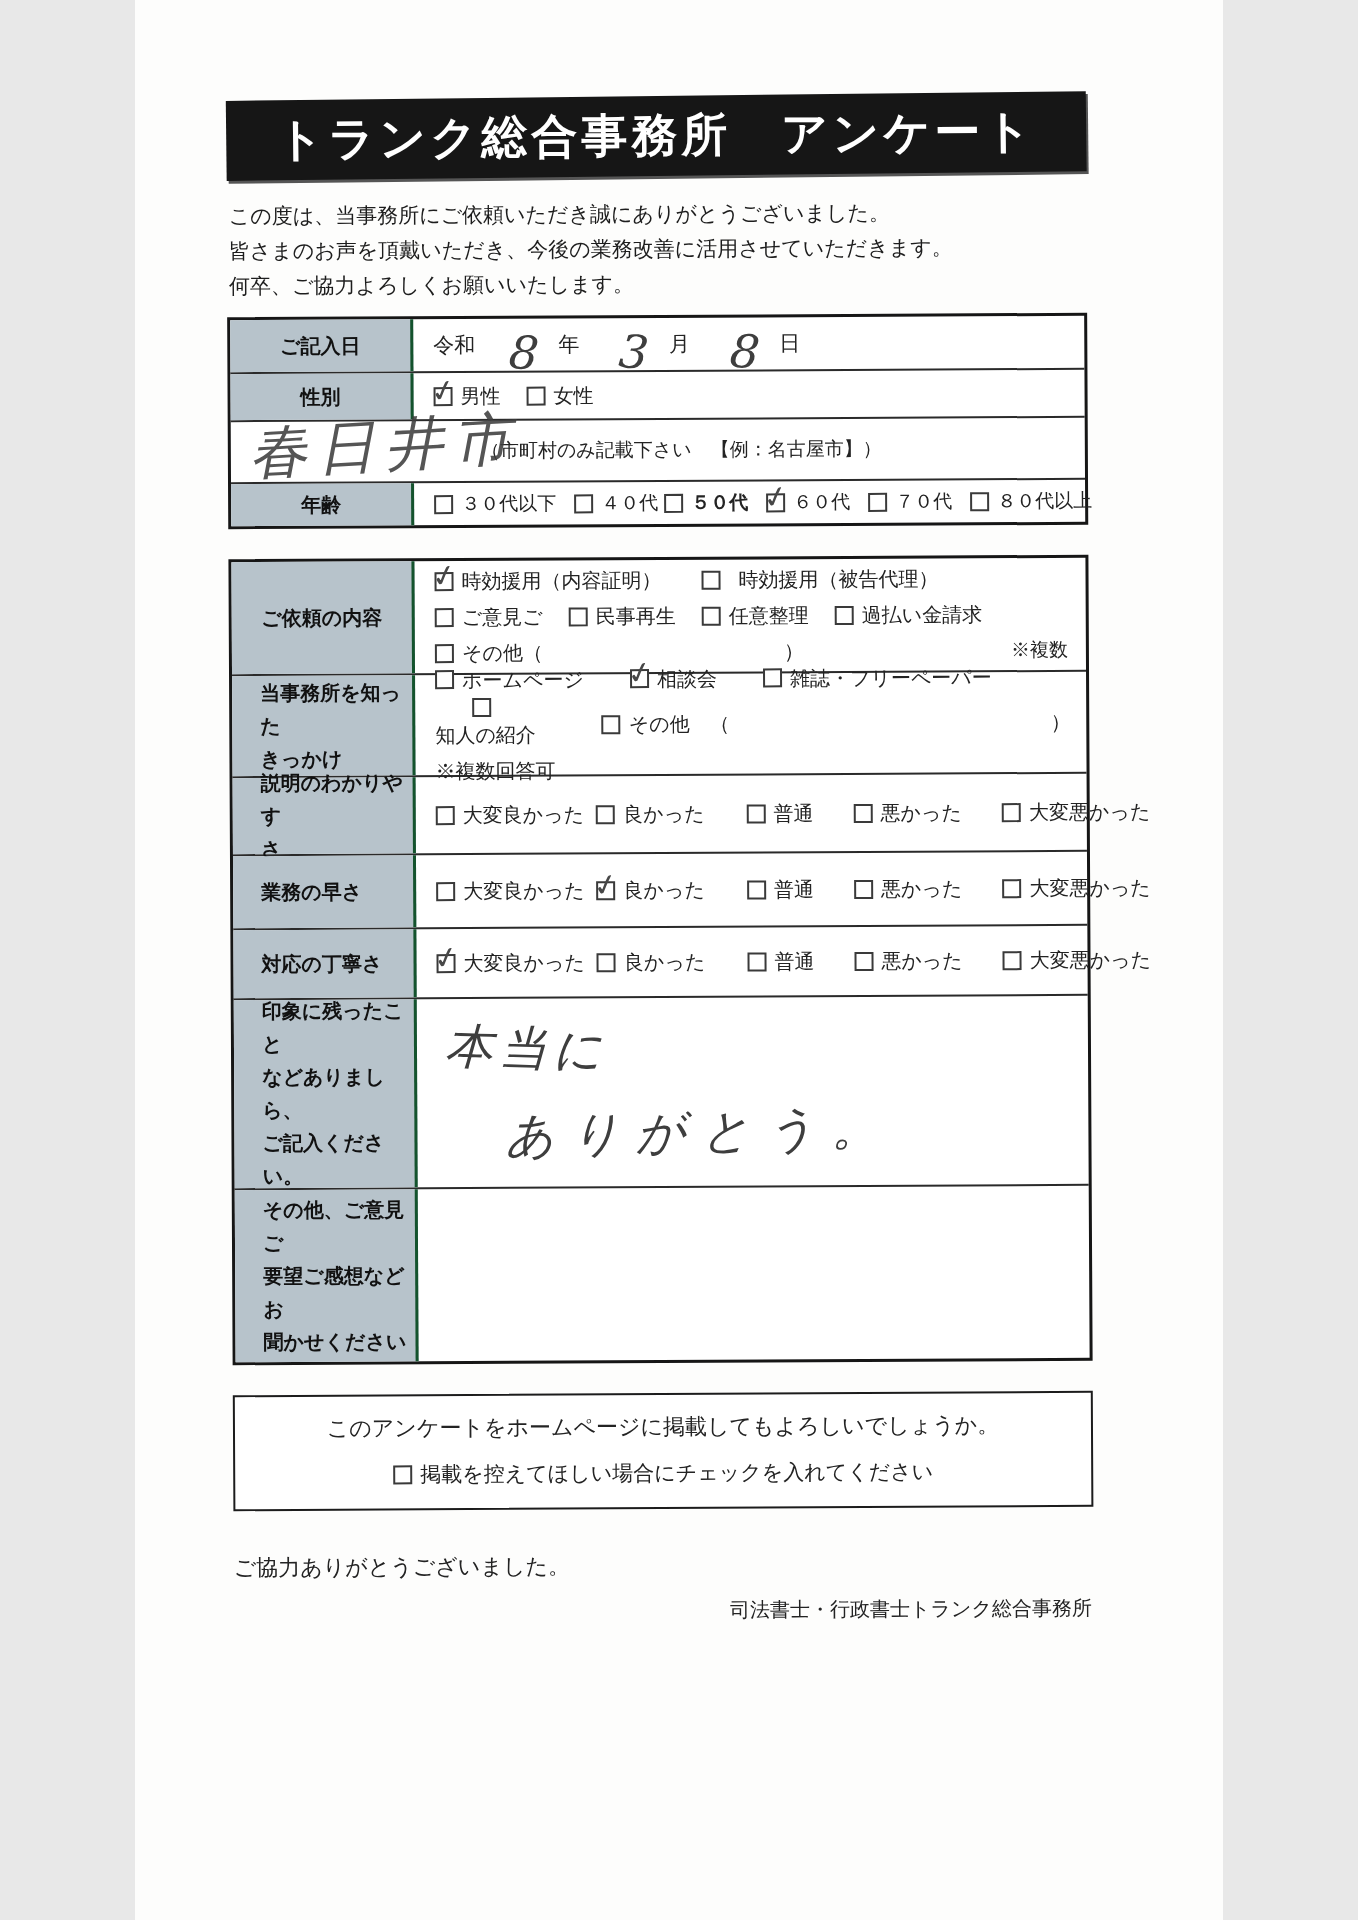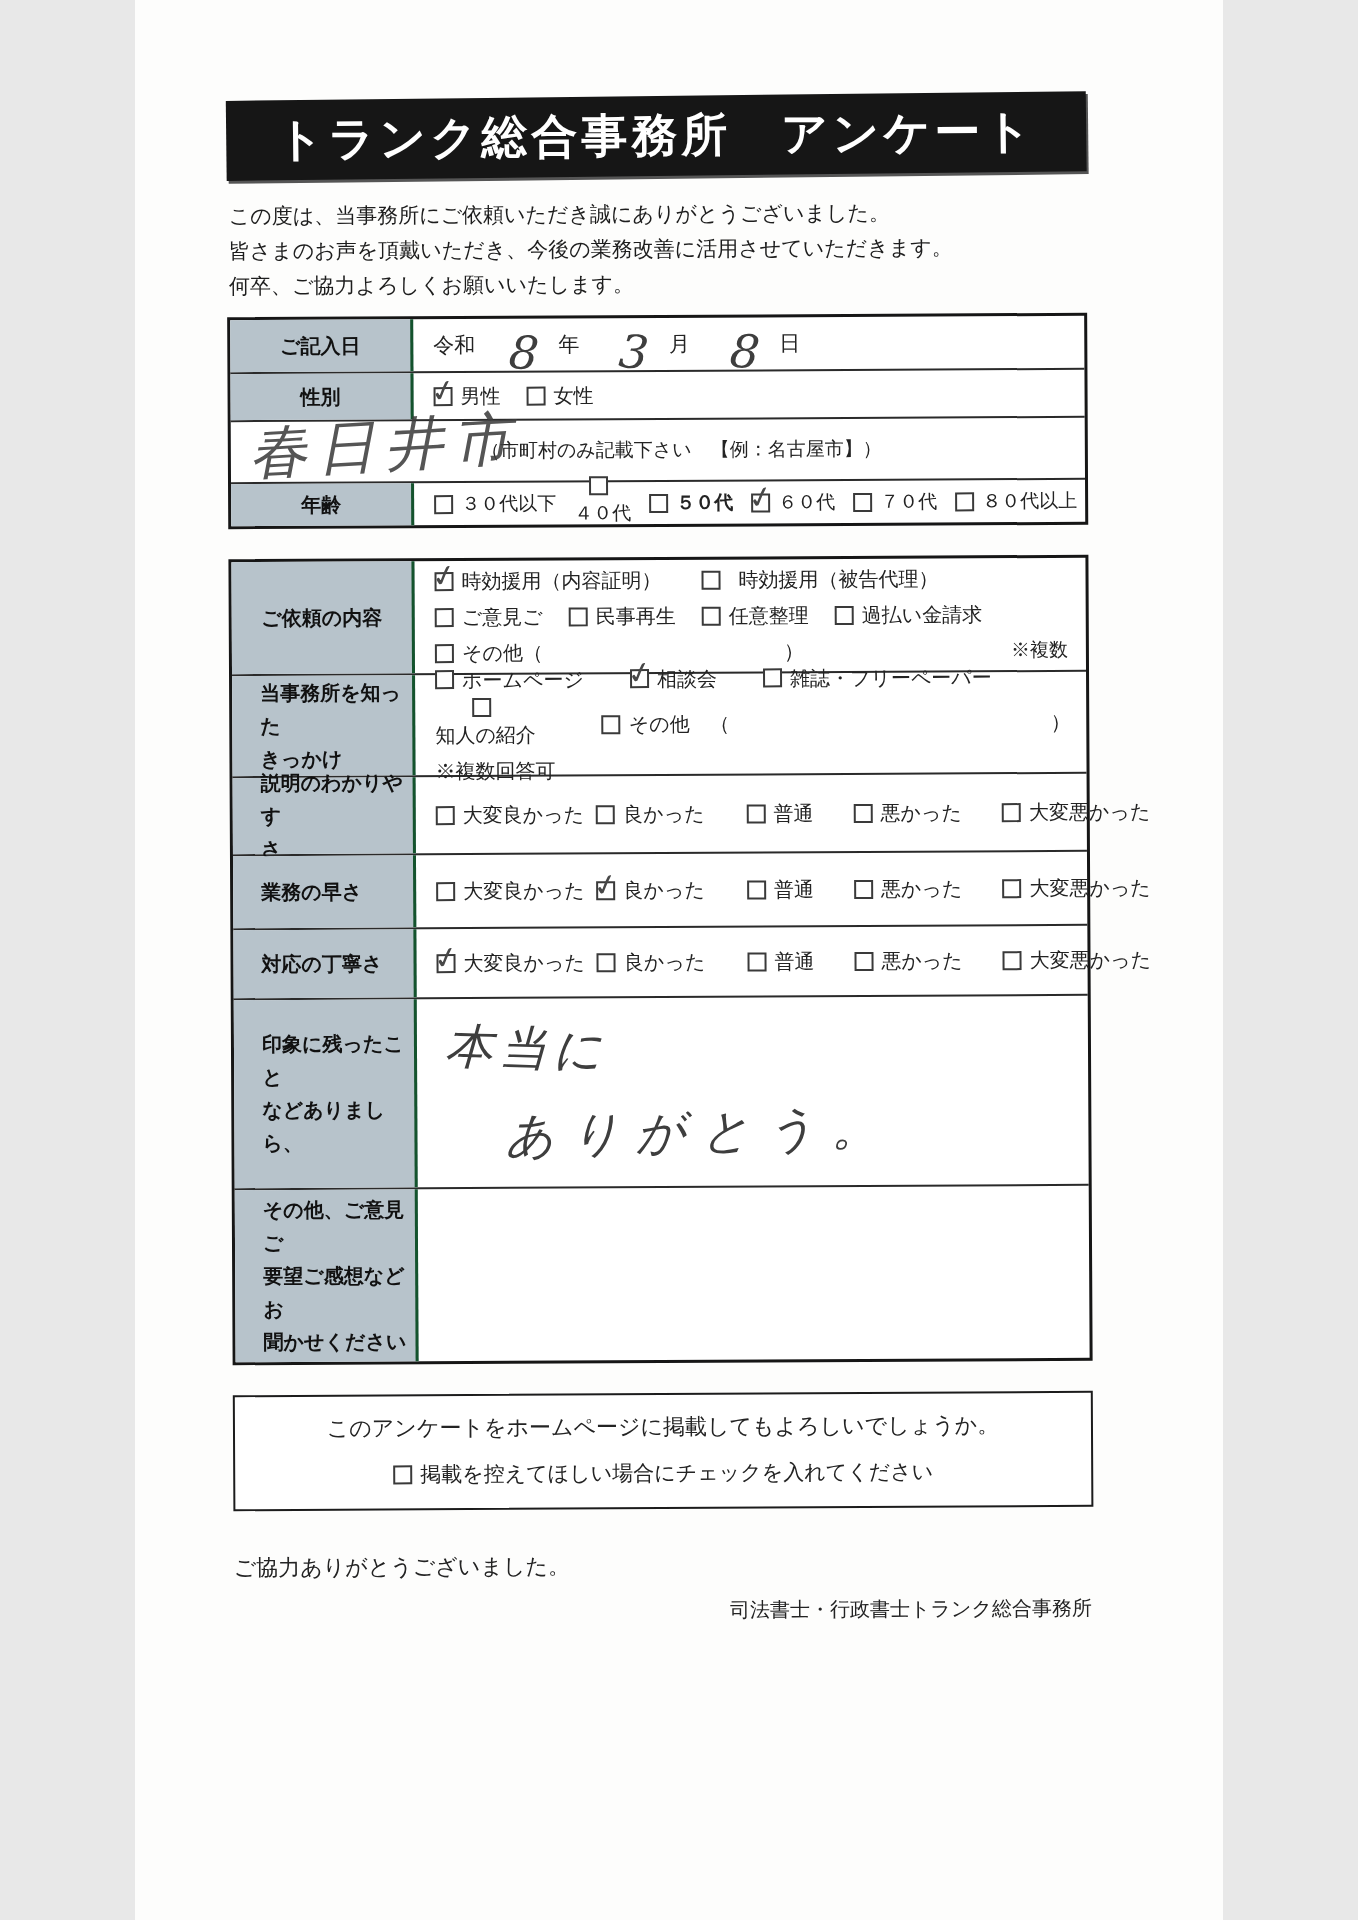--- a/index.html
+++ b/index.html
@@ -165,21 +165,21 @@
       </div>
 
       <div class="trow r-age">
         <div class="tlabel">年齢</div>
         <div class="tcell">
           <div class="line" style="font-size:19px;">
             <span class="opt" style="margin-right:18px;">
               <span class="cb"></span>
               <span>３０代以下</span>
             </span>
-            <span class="opt" style="margin-right:18px;flex-direction:column;">
+            <span class="opt" style="margin-right:6px;">
               <span class="cb"></span>
               <span>４０代</span>
             </span>
             <span class="opt" style="margin-right:18px;font-weight:bold;">
               <span class="cb"></span>
               <span>５０代</span>
             </span>
             <span class="opt" style="margin-right:18px;">
               <span class="cb checked"></span>
               <span>６０代</span>
@@ -362,20 +362,21 @@
               <span>大変悪かった</span>
             </span>
           </div>
         </div>
       </div>
 
       <div class="trow r-impr">
         <div class="tlabel left">
           <div>印象に残ったこと</div>
           <div>などありましら、</div>
+          <div>ご記入ください。</div>
         </div>
         <div class="tcell">
           <span class="hw hw-note1">本当に</span>
           <span class="hw hw-note2">ありがとう。</span>
         </div>
       </div>
 
       <div class="trow r-feed">
         <div class="tlabel left">
           <div>その他、ご意見ご</div>

